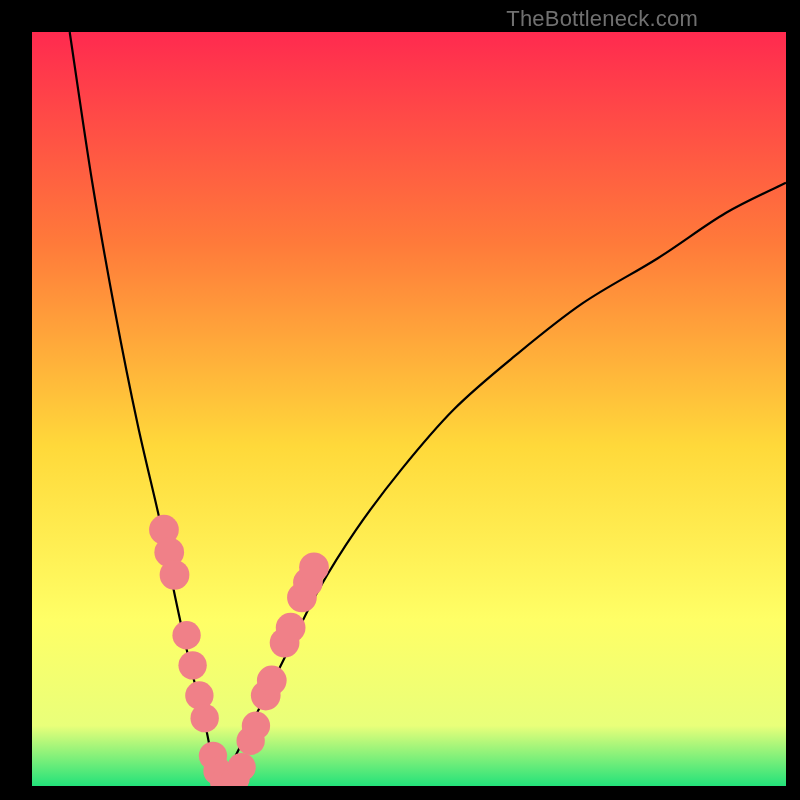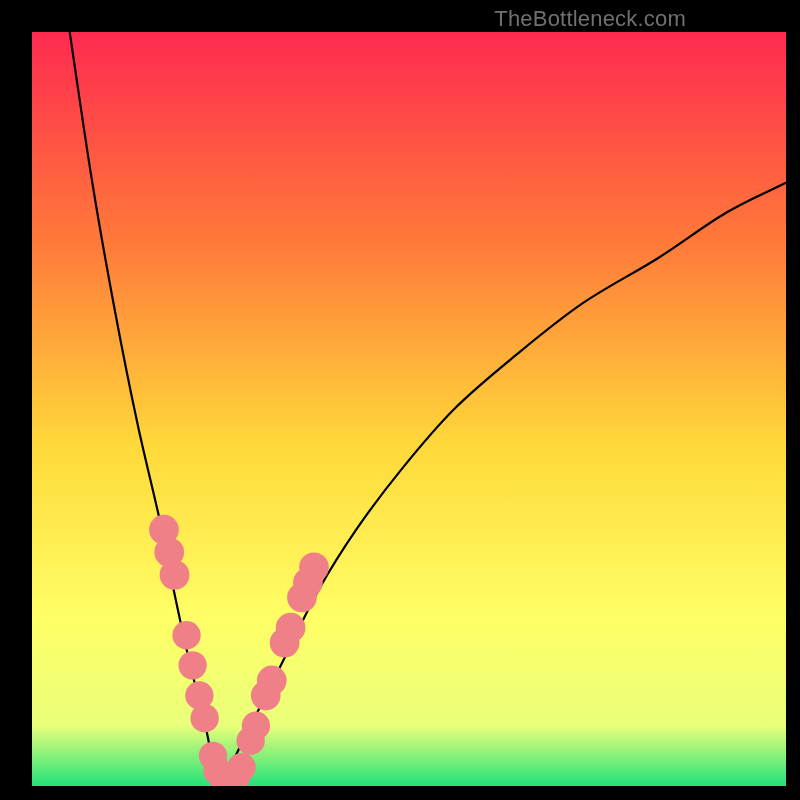--- a/index.html
+++ b/index.html
@@ -9,20 +9,21 @@
     height: 800px;
     overflow: hidden;
     background: #000;
     font-family: Arial, Helvetica, sans-serif;
   }
   .frame {
     position: absolute;
     left: 0; top: 0;
     width: 696px; height: 800px;
     background: #000;
+    padding-left: 12px;
   }
   .plot {
     position: absolute;
     left: 32px;
     top: 32px;
     width: 754px;
     height: 754px;
     overflow: visible;
   }
   .watermark {

